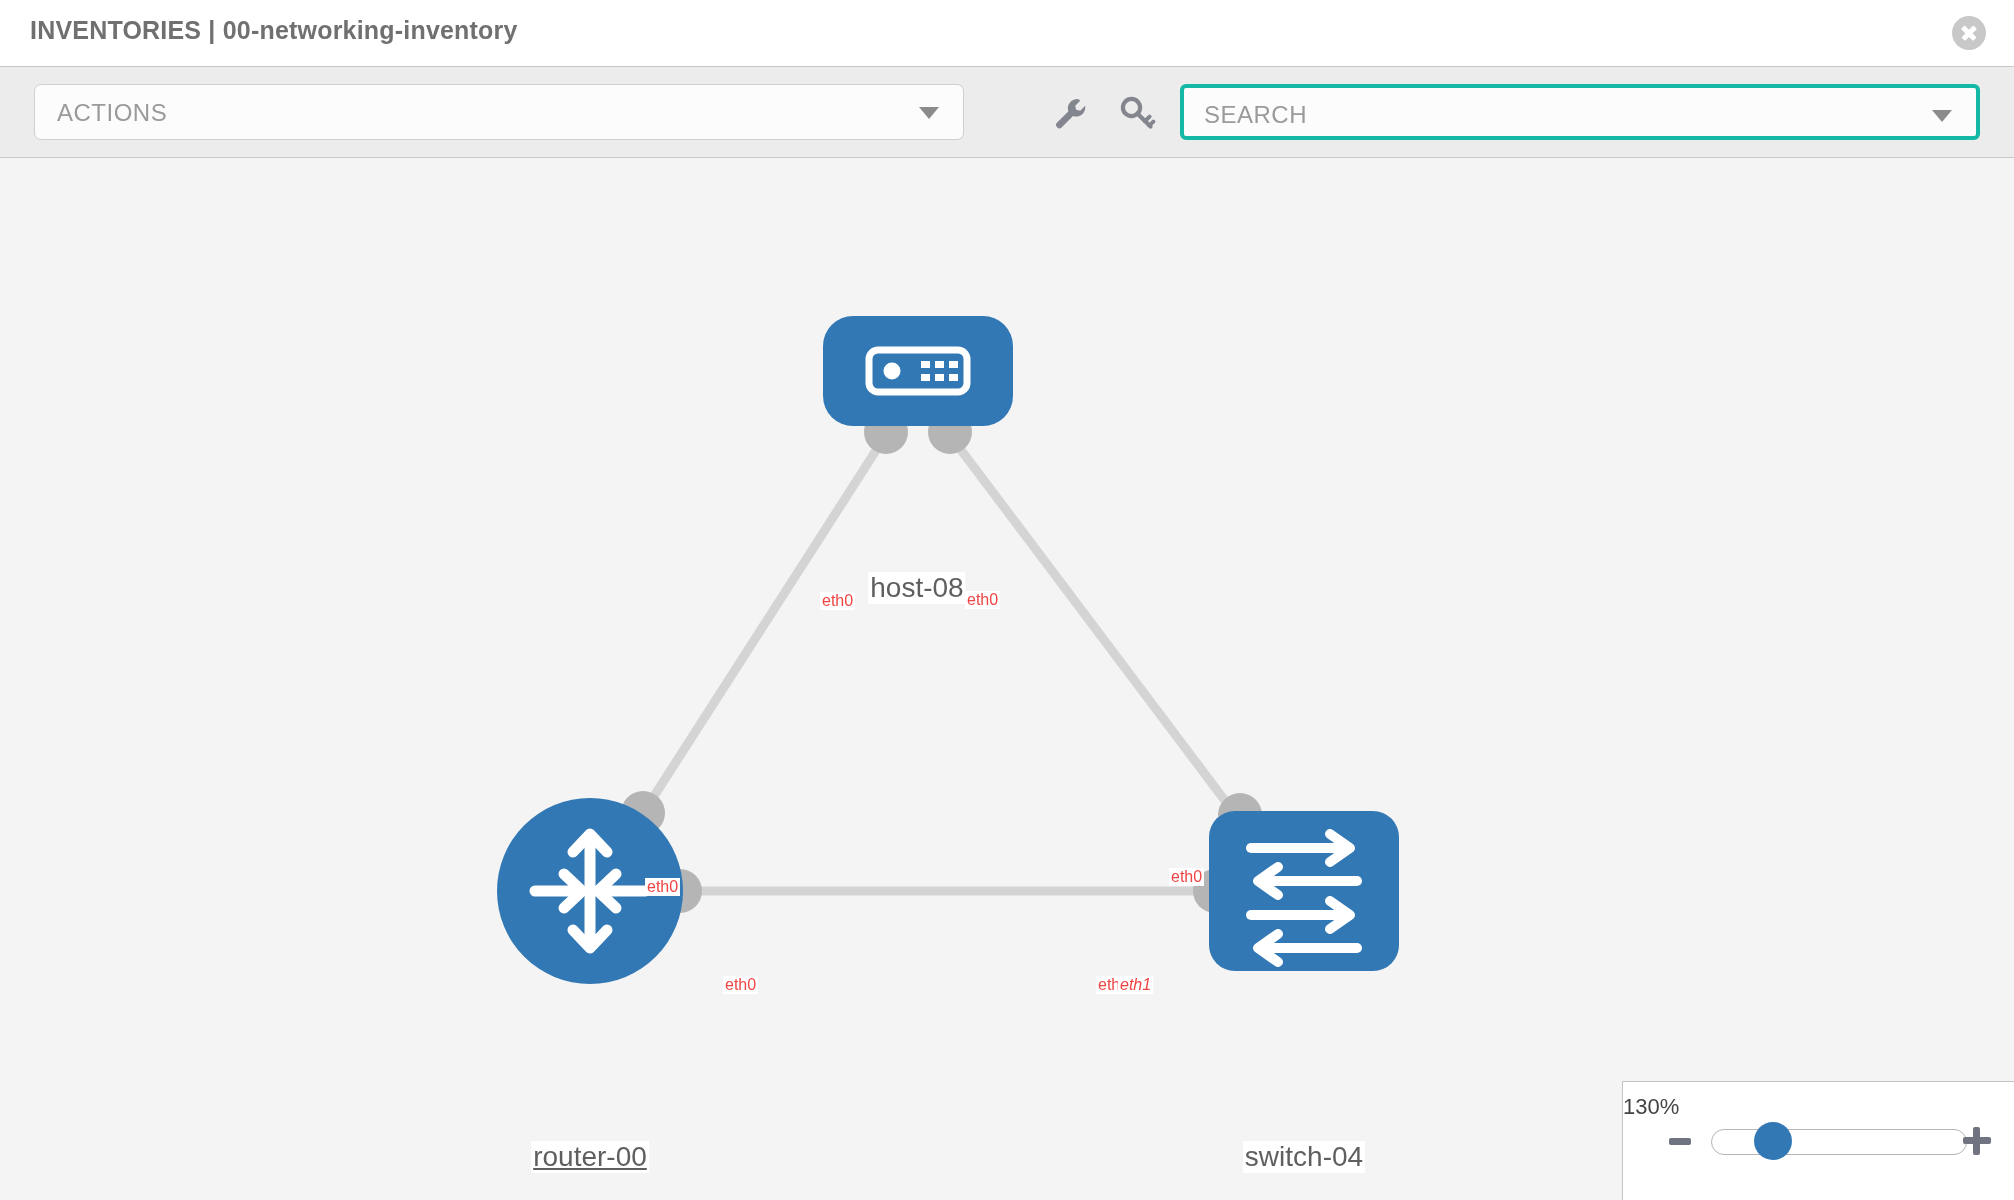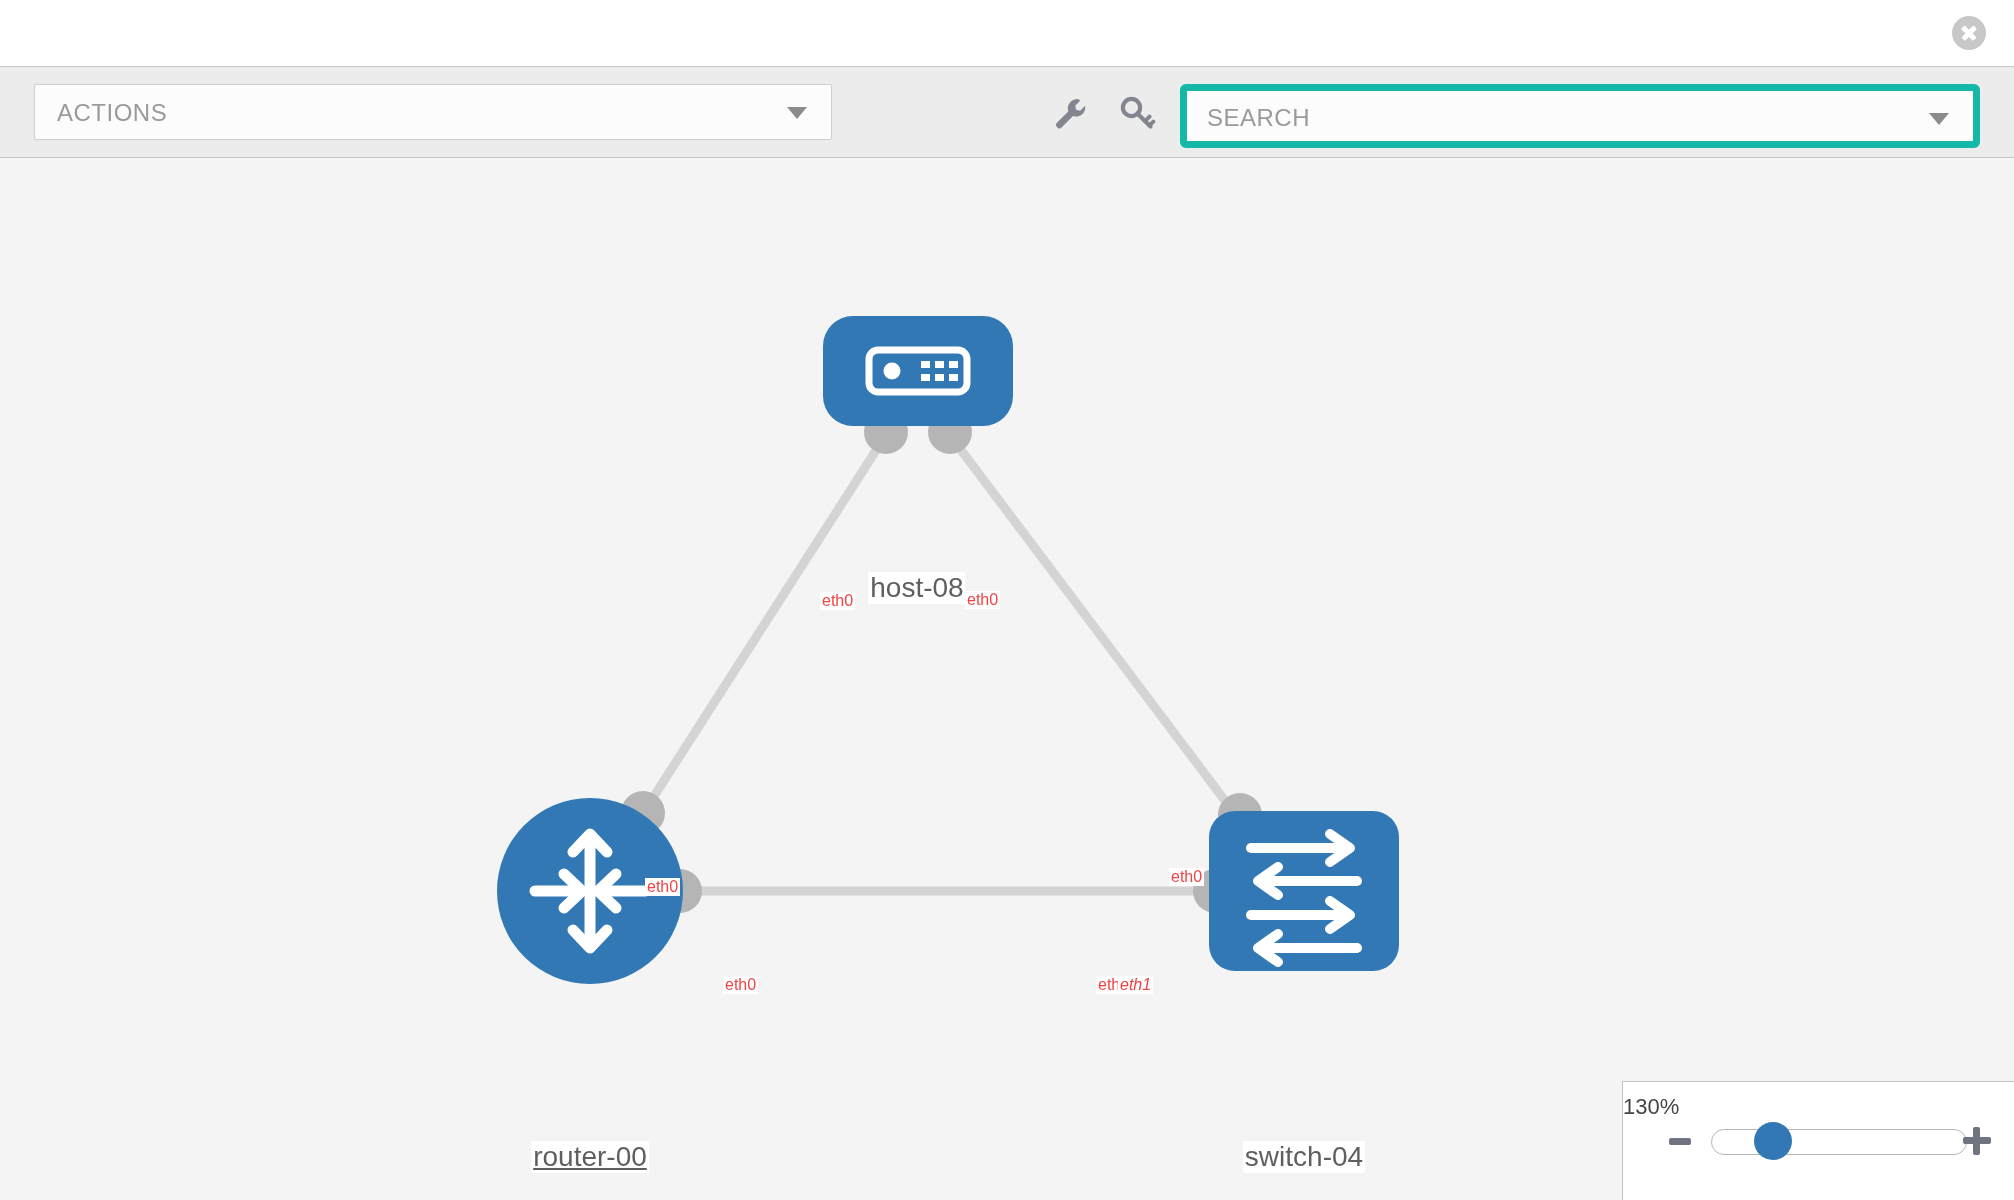--- a/index.html
+++ b/index.html
@@ -65,25 +65,25 @@
     width: 2014px;
     height: 91px;
     background: #ececec;
     border-bottom: 1px solid #c7c7c7;
     box-sizing: border-box;
   }
   #actions-select {
     position: absolute;
     left: 34px;
     top: 17px;
-    width: 798px;
+    width: 930px;
     height: 56px;
     background: #fcfcfc;
     border: 1px solid #cfcfcf;
-    border-radius: 2px;
+    border-radius: 7px;
     box-sizing: border-box;
     cursor: pointer;
     padding-left: 12px;
   }
   #actions-select .sel-label {
     position: absolute;
     left: 22px;
     top: 14px;
     font-size: 24px;
     color: #9a9a9a;
@@ -113,23 +113,23 @@
     width: 40px;
     height: 40px;
     cursor: pointer;
   }
 
   #search-box {
     position: absolute;
     left: 1180px;
     top: 17px;
     width: 800px;
-    height: 64px;
+    height: 56px;
     background: #fcfcfc;
-    border: 7px solid #14b8a6;
+    border: 4px solid #14b8a6;
     border-radius: 6px;
     box-sizing: border-box;
     cursor: text;
   }
   #search-box .search-input {
     position: absolute;
     left: 20px;
     top: 0;
     width: 700px;
     height: 54px;
@@ -261,20 +261,21 @@
     height: 38px;
     border-radius: 50%;
     background: #3178b5;
     cursor: grab;
   }
 </style>
 </head>
 <body>
 
 <div id="app-header">
+  <div id="page-title">INVENTORIES | 00-networking-inventory</div>
   <div id="close-button">
     <span class="bar b1"></span>
     <span class="bar b2"></span>
   </div>
 </div>
 
 <div id="toolbar">
 
   <div id="actions-select">
     <span class="sel-label">ACTIONS</span>

